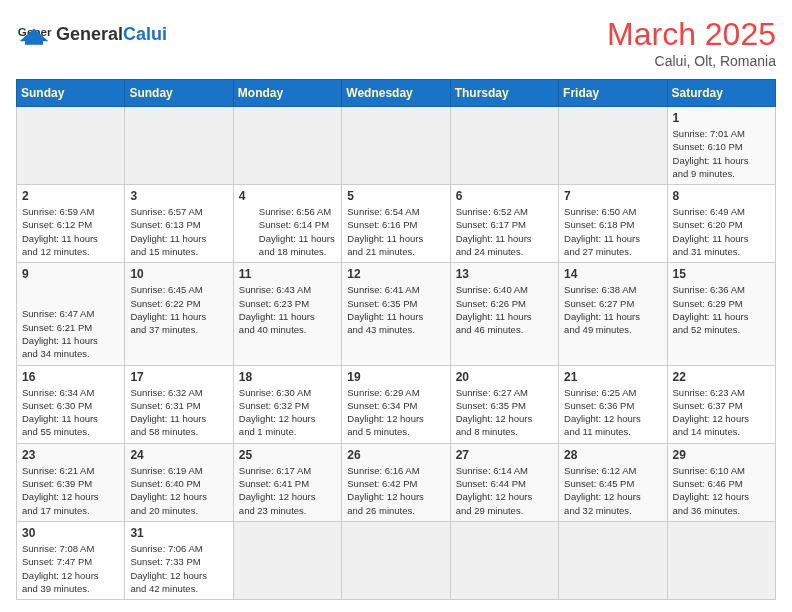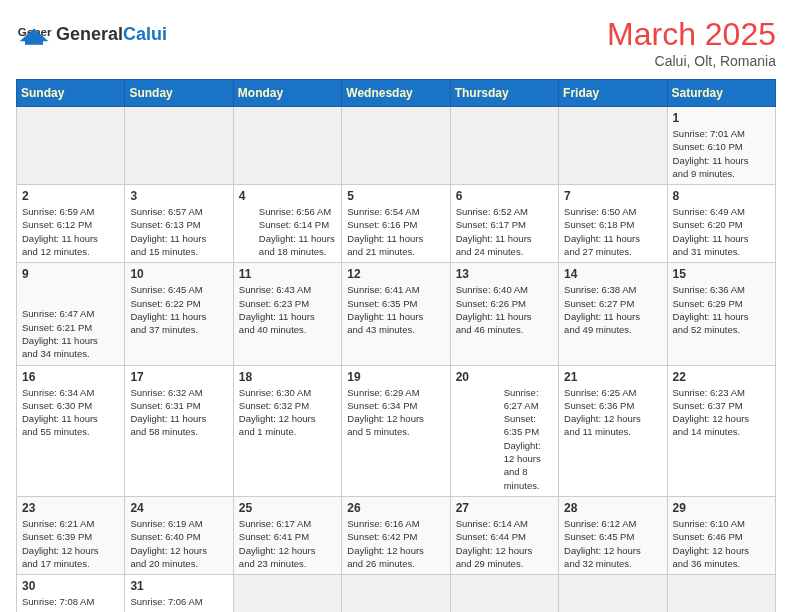--- a/index.html
+++ b/index.html
@@ -256,21 +256,21 @@
         </td>
         <td>
           <span class="day-num">19</span>
           <div class="day-info" style="white-space: pre-line;">Sunrise: 6:29 AM
 Sunset: 6:34 PM
 Daylight: 12 hours
 and 5 minutes.</div>
         </td>
         <td>
           <span class="day-num">20</span>
-          <div class="day-info" style="white-space: pre-line; margin-left: 48px;">Sunrise: 6:27 AM
+          <div class="day-info" style="white-space: pre-line;">Sunrise: 6:27 AM
 Sunset: 6:35 PM
 Daylight: 12 hours
 and 8 minutes.</div>
         </td>
         <td>
           <span class="day-num">21</span>
           <div class="day-info" style="white-space: pre-line;">Sunrise: 6:25 AM
 Sunset: 6:36 PM
 Daylight: 12 hours
 and 11 minutes.</div>

